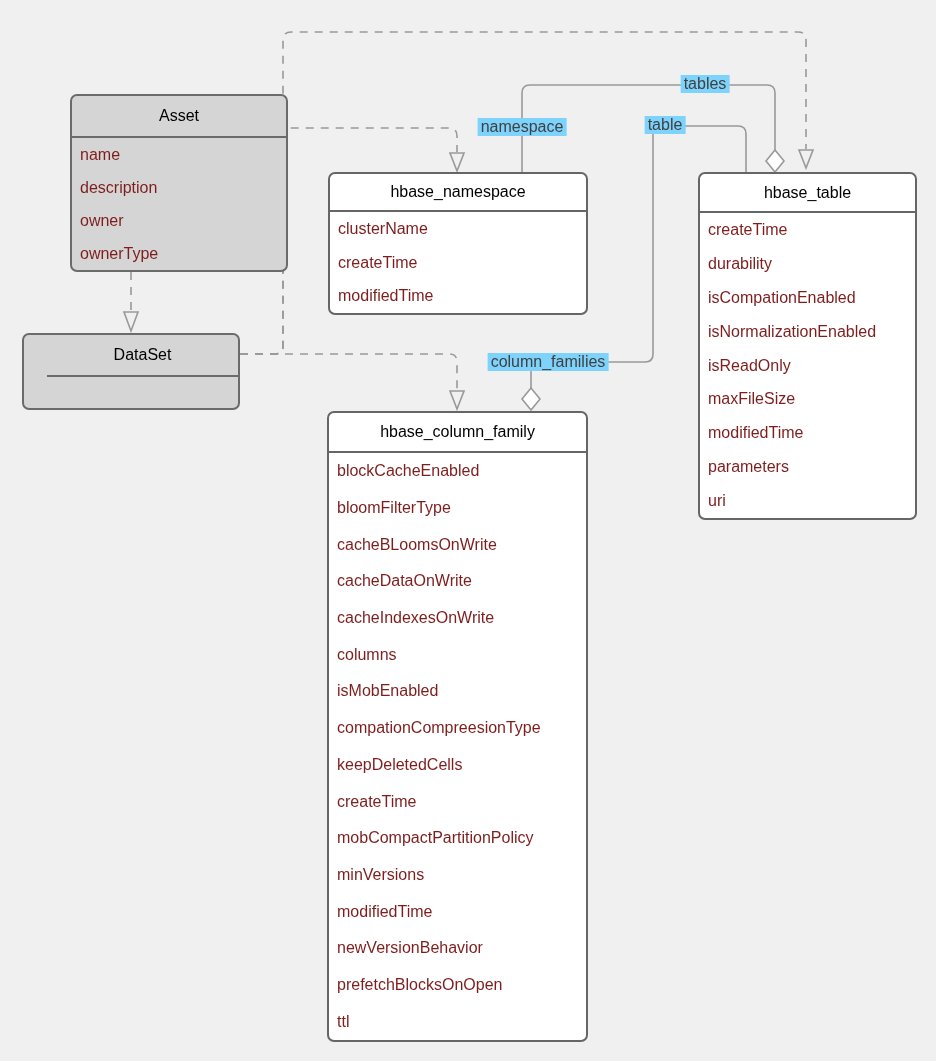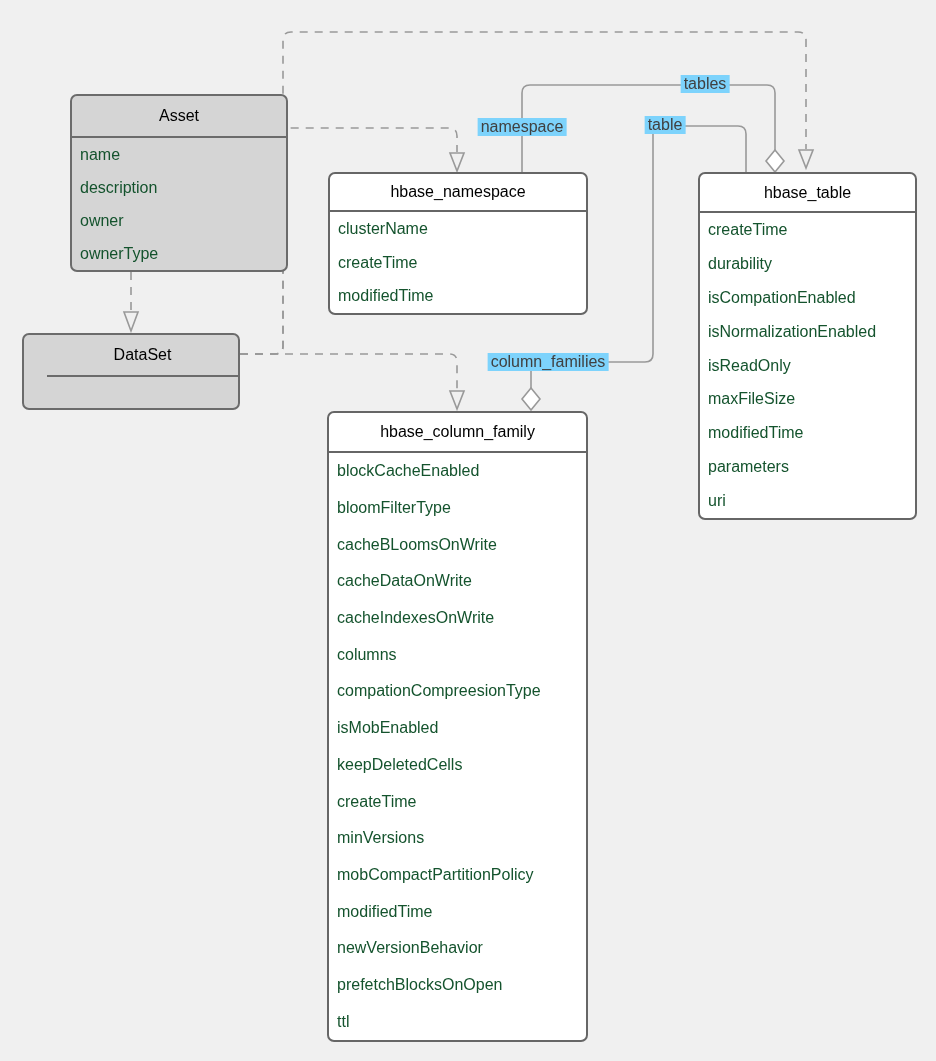--- a/index.html
+++ b/index.html
@@ -11,21 +11,21 @@
   svg.edges polygon.arrow{fill:#f0f0f0;stroke:#999;stroke-width:1.6px;}
   svg.edges polygon.diamond{fill:#ffffff;stroke:#999;stroke-width:1.6px;}
   .entity{position:absolute;box-sizing:border-box;border:2px solid #666;
           border-radius:7px;display:flex;flex-direction:column;background:#fff;}
   .entity.gray{background:#d5d5d5;border-color:#6b6b6b;}
   .e-header{flex:0 0 auto;display:flex;align-items:center;justify-content:center;
             border-bottom:2px solid #666;font-size:16px;color:#000;}
   .gray .e-header{border-bottom-color:#6b6b6b;}
   .e-rows{flex:1 1 auto;display:flex;flex-direction:column;overflow:hidden;}
   .e-row{flex:1 1 0;display:flex;align-items:center;padding-left:8px;
-         font-size:16px;color:#14532d;white-space:nowrap;}
+         font-size:16px;color:#7f1d1d;white-space:nowrap;}
   .edge-label{position:absolute;transform:translate(-50%,-50%);background:#7dd3fc;
               color:#404040;font-size:16px;padding:0 3px;white-space:nowrap;}
 </style>
 </head>
 <body>
 
 <div class="canvas">
 
   <svg class="edges" viewBox="0 0 936 1061">
 
@@ -89,26 +89,26 @@
 
   <div class="entity white" style="left:327px;top:411px;width:261px;height:631px;">
     <div class="e-header" style="height:38px;">hbase_column_family</div>
     <div class="e-rows">
       <div class="e-row">blockCacheEnabled</div>
       <div class="e-row">bloomFilterType</div>
       <div class="e-row">cacheBLoomsOnWrite</div>
       <div class="e-row">cacheDataOnWrite</div>
       <div class="e-row">cacheIndexesOnWrite</div>
       <div class="e-row">columns</div>
+      <div class="e-row">isMobEnabled</div>
       <div class="e-row">compationCompreesionType</div>
-      <div class="e-row">isMobEnabled</div>
       <div class="e-row">keepDeletedCells</div>
       <div class="e-row">createTime</div>
+      <div class="e-row">mobCompactPartitionPolicy</div>
       <div class="e-row">minVersions</div>
-      <div class="e-row">mobCompactPartitionPolicy</div>
       <div class="e-row">modifiedTime</div>
       <div class="e-row">newVersionBehavior</div>
       <div class="e-row">prefetchBlocksOnOpen</div>
       <div class="e-row">ttl</div>
     </div>
   </div>
 
   <span class="edge-label" style="left:522px;top:127px;">namespace</span>
   <span class="edge-label" style="left:705px;top:84px;">tables</span>
   <span class="edge-label" style="left:665px;top:125px;">table</span>

